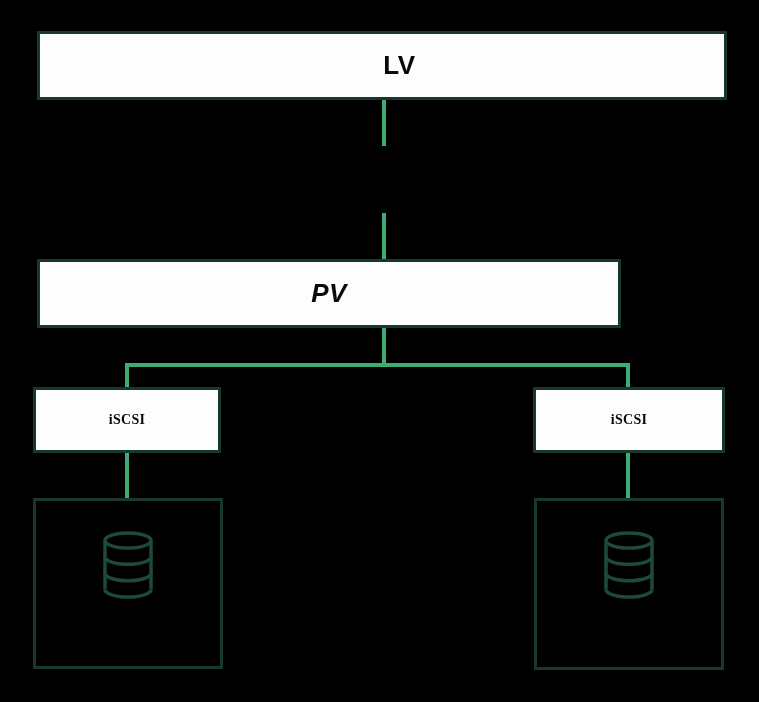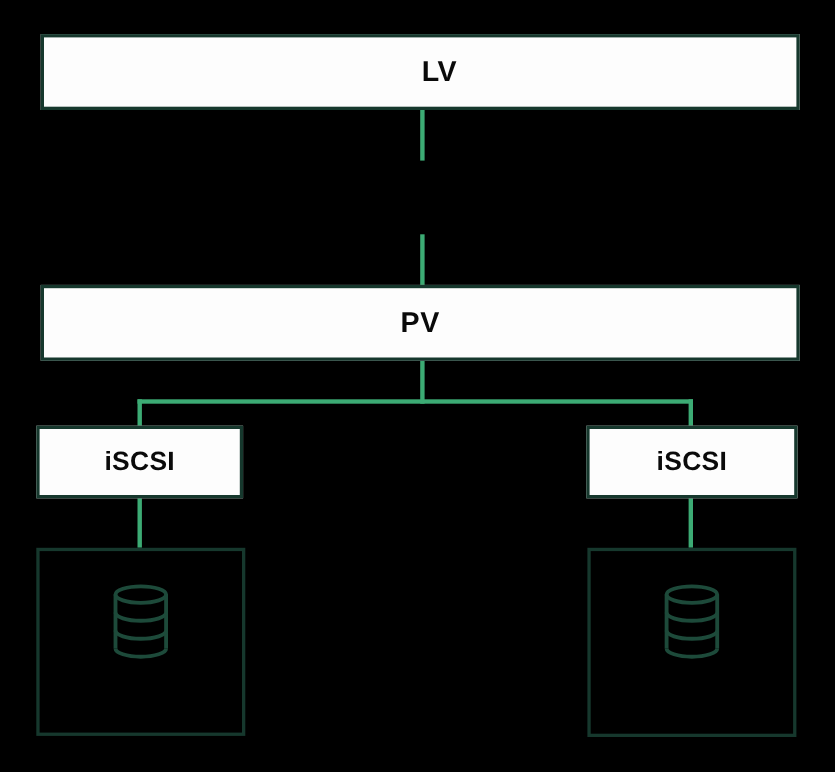--- a/index.html
+++ b/index.html
@@ -32,22 +32,23 @@
     align-items: center;
     justify-content: center;
   }
   .node-label {
     color: #0a0a0a;
     font-weight: 600;
     font-size: 26px;
     letter-spacing: 0.5px;
   }
   .node.small .node-label {
-    font-size: 24px;
+    font-size: 14px;
     letter-spacing: 0.3px;
+    font-family: Liberation Serif, serif;
   }
   
   .storage {
     position: absolute;
     background: #000000;
     border: 3px solid #16382d;
     box-sizing: border-box;
     display: flex;
     justify-content: center;
     align-items: flex-start;
@@ -78,21 +79,21 @@
   <div class="conn v" style="left:626px; top:363px; height:24px;"></div>
 
   <div class="conn v" style="left:125px; top:453px; height:45px;"></div>
   <div class="conn v" style="left:626px; top:453px; height:45px;"></div>
 
   <div class="node" style="left:37px; top:31px; width:690px; height:69px;padding-left:35px;">
     <span class="node-label">LV</span>
   </div>
 
 
-  <div class="node" style="left:37px; top:259px; width:690px; height:69px;">
+  <div class="node" style="left:37px; top:259px; width:584px; height:69px;font-style:italic;">
     <span class="node-label">PV</span>
   </div>
 
   <div class="node small" style="left:33px; top:387px; width:188px; height:66px;">
     <span class="node-label">iSCSI</span>
   </div>
 
   <div class="node small" style="left:533px; top:387px; width:192px; height:66px;">
     <span class="node-label">iSCSI</span>
   </div>

